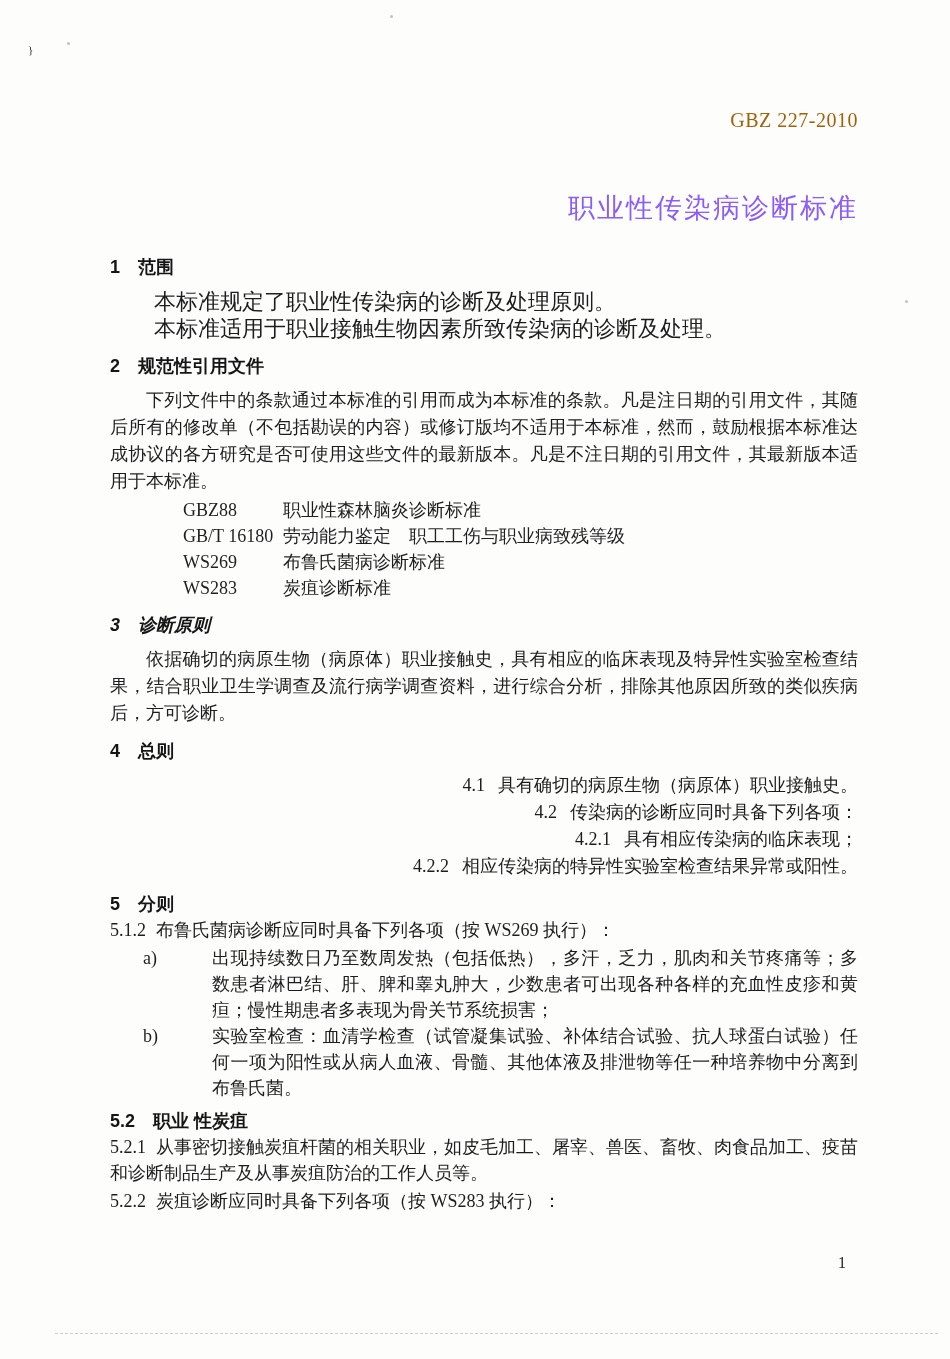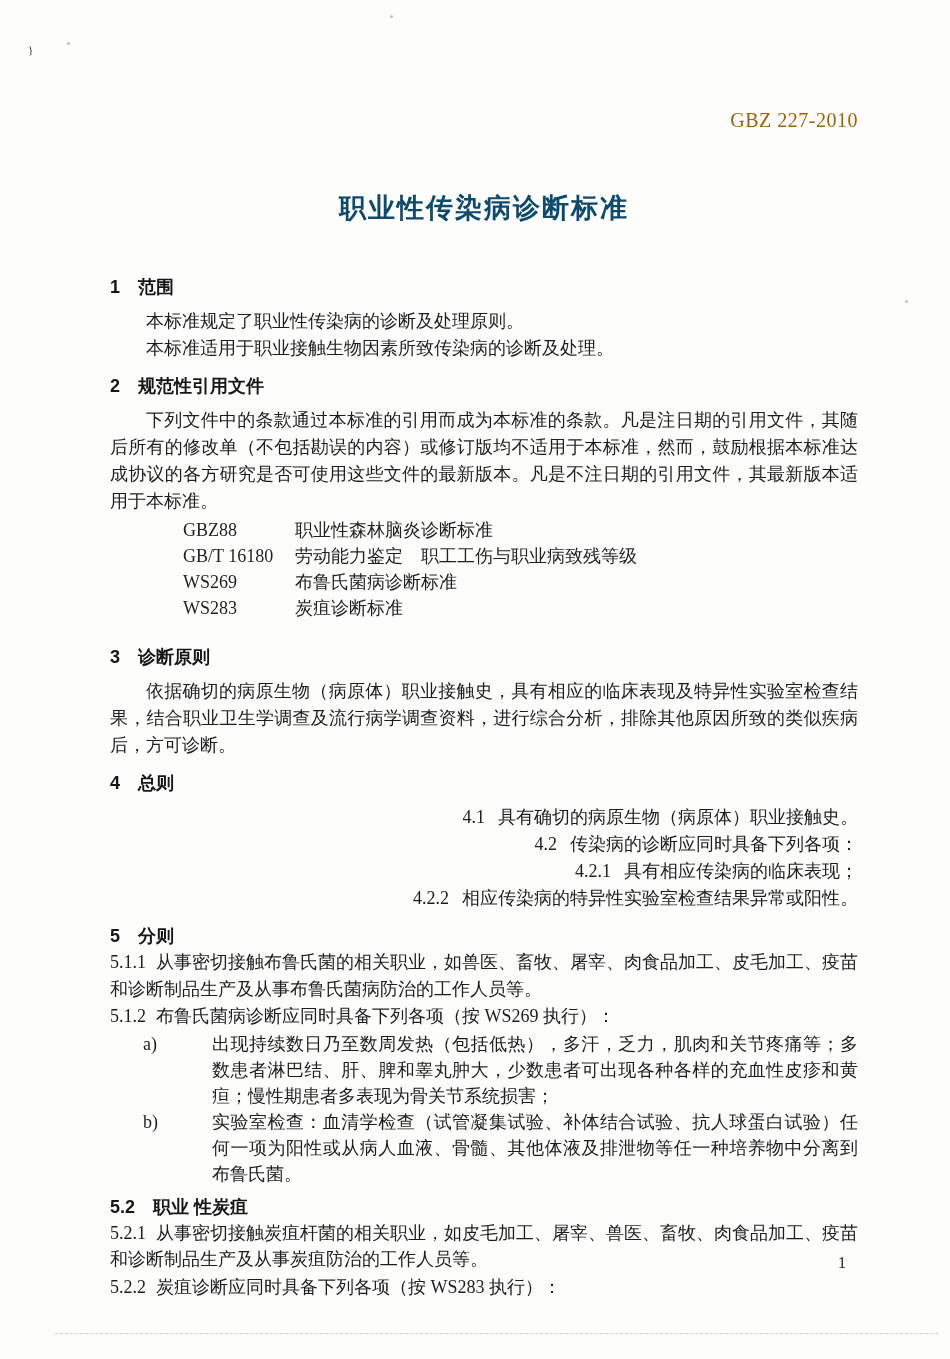--- a/index.html
+++ b/index.html
@@ -16,68 +16,67 @@
   }
   .doc-number{
     text-align:right;
     font-size:20px;
     line-height:25px;
     letter-spacing:.5px;
     color:#a16207;
   }
   .doc-title{
     margin-top:58px;
-    text-align:center;
+    text-align:right;
     font-family:"Liberation Sans","DejaVu Sans",sans-serif;
-    font-weight:bold;
+    font-weight:normal;
     font-size:27px;
     line-height:34px;
     letter-spacing:2px;
-    color:#0c4a6e;
+    color:#8b5cf6;
   }
   .sec-heading{
-    margin-top:50px;
+    margin-top:30px;
     font-family:"Liberation Sans","DejaVu Sans",sans-serif;
     font-weight:bold;
     font-size:18px;
     line-height:24px;
     color:#151515;
   }
   .sec-heading.tight{margin-top:12px;}
-  .sec-heading.mid{margin-top:24px;}
+  .sec-heading.mid{margin-top:12px;font-style:italic;}
   .sub-heading{
     margin-top:10px;
     font-family:"Liberation Sans","DejaVu Sans",sans-serif;
     font-weight:bold;
     font-size:18px;
     line-height:24px;
     color:#151515;
   }
   p.body-line{
     margin:9px 0 0 0;
-    font-size:18px;
+    font-size:22px;
     line-height:27px;
     text-indent:2em;
     color:#1d1d1d;
   }
   p.body-just{
     margin:9px 0 0 0;
     font-size:18px;
     line-height:27px;
     text-indent:2em;
     text-align:justify;
     color:#1d1d1d;
   }
   .ref-list{margin-top:2px;}
   .ref-row{
     display:flex;
     padding-left:73px;
     font-size:18px;
     line-height:26px;
-    gap:12px;
   }
   .ref-code{width:100px;flex:none;}
   .ref-title{flex:1;}
   .num-list{margin-top:9px;text-align:right;}
   .num-row{
     font-size:18px;
     line-height:27px;
     color:#1d1d1d;
   }
   .num-row .num{margin-right:13px;}
@@ -179,23 +178,20 @@
     <div class="num-row">
       <span class="num">4.2.1</span><span>具有相应传染病的临床表现；</span>
     </div>
     <div class="num-row">
       <span class="num">4.2.2</span><span>相应传染病的特异性实验室检查结果异常或阳性。</span>
     </div>
   </div>
 
   <div class="sec-heading tight">5　分则</div>
 
-  <p class="plain-item">
-    <span class="num">5.1.1</span><span>从事密切接触布鲁氏菌的相关职业，如兽医、畜牧、屠宰、肉食品加工、皮毛加工、疫苗和诊断制品生产及从事布鲁氏菌病防治的工作人员等。</span>
-  </p>
   <p class="plain-item">
     <span class="num">5.1.2</span><span>布鲁氏菌病诊断应同时具备下列各项（按 WS269 执行）：</span>
   </p>
   <div class="clause-list">
     <div class="clause-row">
       <span class="clause-label">a)</span>
       <span class="clause-text">出现持续数日乃至数周发热（包括低热），多汗，乏力，肌肉和关节疼痛等；多数患者淋巴结、肝、脾和睾丸肿大，少数患者可出现各种各样的充血性皮疹和黄疸；慢性期患者多表现为骨关节系统损害；</span>
     </div>
     <div class="clause-row">
       <span class="clause-label">b)</span>

